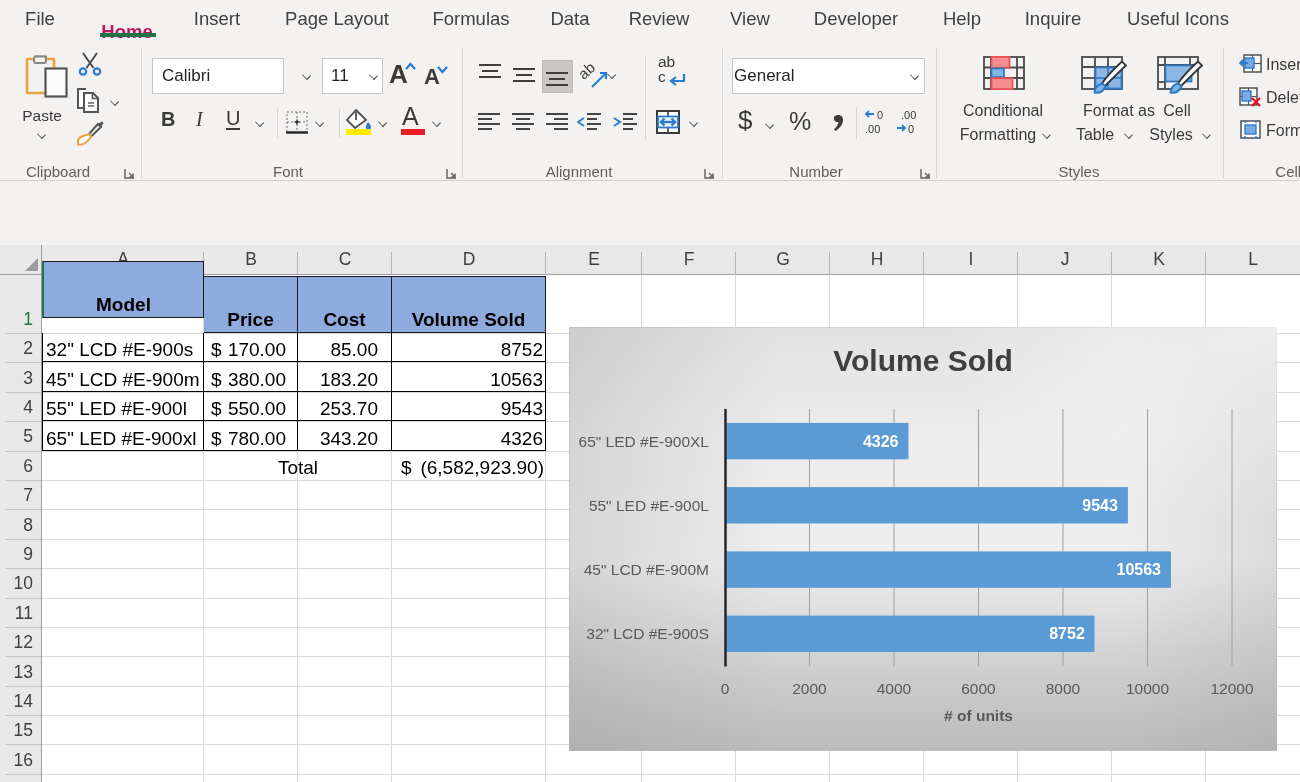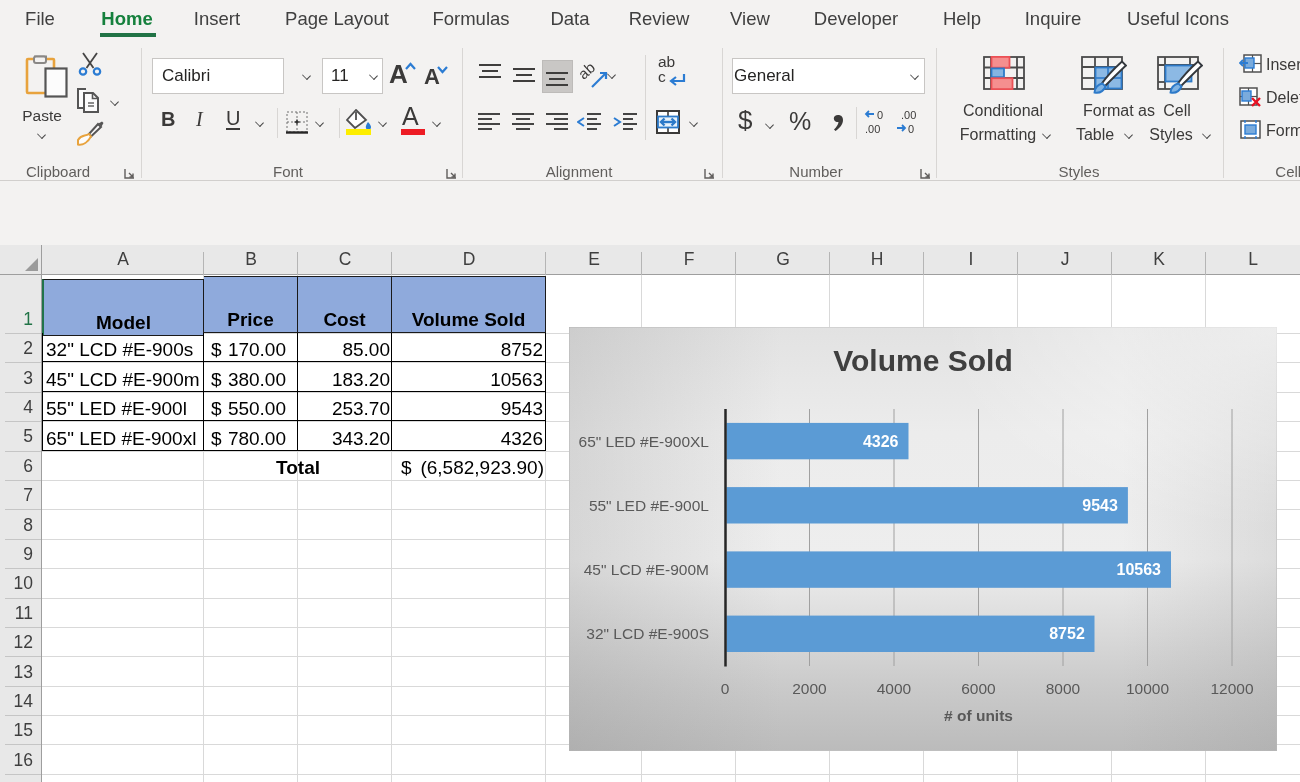--- a/index.html
+++ b/index.html
@@ -4,21 +4,21 @@
 <style>
   * { margin:0; padding:0; box-sizing:border-box; }
   html,body { width:1300px; height:782px; overflow:hidden; }
   body { font-family:"Liberation Sans", sans-serif; background:#fff; }
   #app { position:relative; width:1300px; height:782px; background:#f3f2f1; overflow:hidden; }
   .abs { position:absolute; }
 
   
   #menubar { position:absolute; left:0; top:0; width:1300px; height:45px; background:#f3f2f1; }
   .mtab { position:absolute; top:8px; transform:translateX(-50%); font-size:18.5px; color:#404040; white-space:nowrap; }
-  .mtab.home { font-weight:bold; color:#15803d; }
+  .mtab.home { font-weight:bold; color:#be185d;margin-top:13px; }
   #homeline { position:absolute; left:100px; top:33px; width:56px; height:4px; background:#217346; }
 
   
   #ribbon { position:absolute; left:0; top:45px; width:1300px; height:136px; background:#f3f2f1; border-bottom:1px solid #d1cfcd; }
   .vsep { position:absolute; top:3px; width:1px; height:130px; background:#d8d6d4; }
   .glabel { position:absolute; top:118px; transform:translateX(-50%); font-size:15px; color:#605e5c; white-space:nowrap; }
   .launcher { position:absolute; width:15px; height:15px; }
   .chev { display:inline-block; width:7px; height:7px; position:absolute; }
   .chev:before { content:""; position:absolute; left:0; top:0; width:6px; height:6px; border-right:1.6px solid #444; border-bottom:1.6px solid #444; transform:rotate(45deg) scale(1,0.8); }
   .combo { position:absolute; background:#fff; border:1px solid #c8c6c4; font-size:17px; color:#252423; }
@@ -38,21 +38,21 @@
   .rsep { position:absolute; left:5px; width:36px; height:1px; background:#c5c5c5; }
   .gv { position:absolute; top:30px; width:1px; height:507px; background:#d9d9d9; }
   .gh { position:absolute; left:42px; width:1258px; height:1px; background:#d9d9d9; }
 
   
   .cell { position:absolute; font-size:19px; color:#000; display:flex; align-items:flex-end; white-space:nowrap; padding-bottom:0px; }
   .hdr { background:#8faadc; font-weight:bold; font-size:19px; justify-content:center; padding-bottom:1px; }
   .ca,.cb,.cc,.cd { height:29px; border-bottom:1px solid #000; }
   .ca { left:42px; width:162px; border-left:1px solid #000; border-right:1px solid #000; padding-left:3px; }
   .cb { left:204px; width:94px; border-right:1px solid #000; padding-left:7px; padding-right:11px; justify-content:space-between; }
-  .cc { left:298px; width:94px; border-right:1px solid #000; padding-right:1px; justify-content:flex-end; }
+  .cc { left:298px; width:94px; border-right:1px solid #000; padding-right:13px; justify-content:flex-end; }
   .cd { left:392px; width:154px; border-right:1px solid #000; padding-right:2px; justify-content:flex-end; }
   #corner { position:absolute; left:0; top:0; width:42px; height:30px; background:#e8e8e8; border-right:1px solid #9e9e9e; border-bottom:1px solid #9e9e9e; }
   #corner:after { content:""; position:absolute; right:3px; bottom:3px; width:0; height:0; border-left:13px solid transparent; border-bottom:13px solid #9b9b9b; }
 </style>
 </head>
 <body>
 <div id="app">
 
   <div id="menubar">
     <span class="mtab" style="left:40px">File</span>
@@ -440,21 +440,21 @@
       <div class="gh" style="top:323px"></div>
       <div class="gh" style="top:353px"></div>
       <div class="gh" style="top:382px"></div>
       <div class="gh" style="top:411px"></div>
       <div class="gh" style="top:441px"></div>
       <div class="gh" style="top:470px"></div>
       <div class="gh" style="top:499px"></div>
       <div class="gh" style="top:529px"></div>
     </div>
     <div id="cells">
-      <div class="cell hdr" style="left:42px; top:34px; width:162px; height:57px; border:1px solid #1a1a1a; border-left:2px solid #21734a;">Model</div>
+      <div class="cell hdr" style="left:42px; top:16px; width:162px; height:57px; border:1px solid #1a1a1a; border-left:2px solid #21734a;">Model</div>
       <div class="cell hdr" style="left:204px; top:31px; width:94px; height:57px; border-top:1px solid #1a1a1a; border-right:1px solid #1a1a1a; border-bottom:1px solid #1a1a1a;">Price</div>
       <div class="cell hdr" style="left:298px; top:31px; width:94px; height:57px; border-top:1px solid #1a1a1a; border-right:1px solid #1a1a1a; border-bottom:1px solid #1a1a1a;">Cost</div>
       <div class="cell hdr" style="left:392px; top:31px; width:154px; height:57px; border-top:1px solid #1a1a1a; border-right:1px solid #1a1a1a; border-bottom:1px solid #1a1a1a;">Volume Sold</div>
 
       <div class="cell ca" style="top:88px;">32" LCD #E-900s</div>
       <div class="cell cb" style="top:88px;">
           <span>$</span>
           <span>170.00</span>
         </div>
       <div class="cell cc" style="top:88px;">85.00</div>
@@ -474,21 +474,21 @@
       <div class="cell cc" style="top:147px;">253.70</div>
       <div class="cell cd" style="top:147px;">9543</div>
       <div class="cell ca" style="top:176px;height:30px;">65" LED #E-900xl</div>
       <div class="cell cb" style="top:176px;height:30px;">
           <span>$</span>
           <span>780.00</span>
         </div>
       <div class="cell cc" style="top:176px;height:30px;">343.20</div>
       <div class="cell cd" style="top:176px;height:30px;">4326</div>
 
-      <div class="cell" style="left:204px; top:206px; width:188px; height:29px; font-weight:bold; justify-content:center; padding-bottom:1px;">Total</div>
+      <div class="cell" style="left:204px; top:206px; width:188px; height:29px; font-weight:normal; justify-content:center; padding-bottom:1px;">Total</div>
       <div class="cell" style="left:392px; top:206px; width:154px; height:29px; padding-left:9px; padding-right:2px; padding-bottom:1px; justify-content:space-between;">
           <span>$</span>
           <span>(6,582,923.90)</span>
         </div>
     </div>
     <div id="chart" style="position:absolute; left:569px; top:82px; width:708px; height:424px;">
       <svg width="708" height="424" viewBox="0 0 708 424">
         <defs>
           <linearGradient id="cbg" x1="0" y1="0" x2="0" y2="1">
             <stop offset="0" stop-color="#e2e2e2"></stop>

